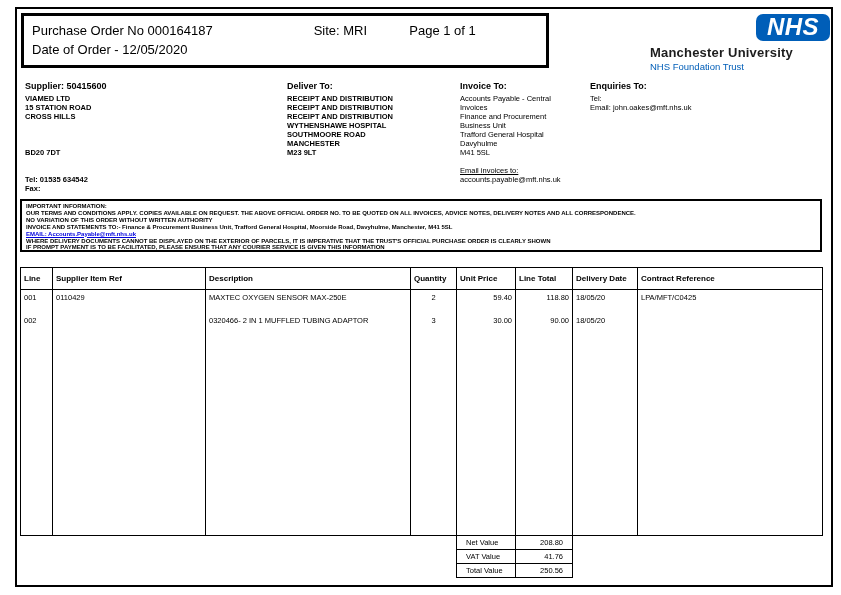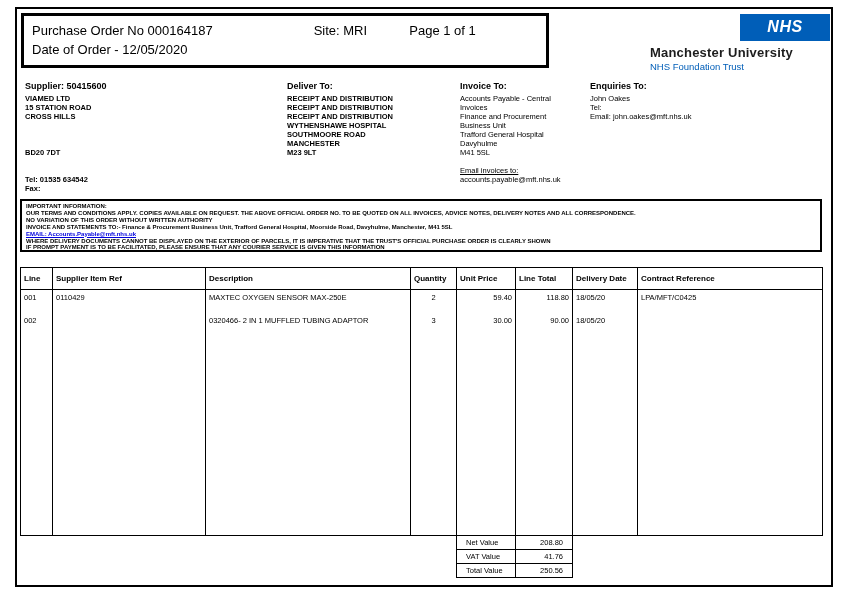--- a/index.html
+++ b/index.html
@@ -11,22 +11,22 @@
 
   
   .po-box { position: absolute; left: 21px; top: 13px; width: 528px; height: 55px;
             border: 3px solid #000; padding: 5px 8px; font-weight: normal; font-size: 13px; line-height: 19px; }
   .po-box .row1 span { display: inline-block; white-space: nowrap; }
   .po-box .seg1 { width: 278px; }
   .po-box .seg2 { width: 92px; }
 
   
   .nhs-block { position: absolute; left: 650px; top: 14px; width: 180px; }
-  .nhs-logo { width: 90px; height: 27px; background: #005EB8; color: #fff; font-weight: bold; font-style: italic;
-              font-size: 16px; text-align: center; line-height: 26px; margin-left: auto; letter-spacing: 0.5px; }
+  .nhs-logo { width: 74px; height: 27px; background: #005EB8; color: #fff; font-weight: bold; font-style: italic;
+              font-size: 24px; text-align: center; line-height: 26px; margin-left: auto; letter-spacing: 0.5px; border-radius: 7px; }
   .trust-name { margin-top: 4px; font-size: 13px; font-weight: bold; color: #1c1c1c; letter-spacing: 0.2px; }
   .trust-sub { font-size: 9.5px; color: #005EB8; margin-top: 1px; }
 
   
   .addr { position: absolute; top: 82px; font-size: 7.5px; line-height: 9px; }
   .addr .title { font-size: 9px; font-weight: bold; margin-bottom: 3px; white-space: nowrap; }
   .addr .line { white-space: nowrap; }
   #supplier { left: 25px; width: 250px; }
   #supplier .line { font-weight: bold; }
   #supplier .postcode { margin-top: 27px; font-weight: bold; }
@@ -110,21 +110,20 @@
     <div class="line">Business Unit</div>
     <div class="line">Trafford General Hospital</div>
     <div class="line">Davyhulme</div>
     <div class="line">M41 5SL</div>
     <div class="line email-label">Email invoices to:</div>
     <div class="line">accounts.payable@mft.nhs.uk</div>
   </div>
 
   <div class="addr" id="enquiries">
     <div class="title">Enquiries To:</div>
-    <div class="line">John Oakes</div>
     <div class="line">Tel:</div>
     <div class="line">Email: john.oakes@mft.nhs.uk</div>
   </div>
 
   <div class="important">
     <div>IMPORTANT INFORMATION:</div>
     <div>OUR TERMS AND CONDITIONS APPLY. COPIES AVAILABLE ON REQUEST. THE ABOVE OFFICIAL ORDER NO. TO BE QUOTED ON ALL INVOICES, ADVICE NOTES, DELIVERY NOTES AND ALL CORRESPONDENCE.</div>
     <div>NO VARIATION OF THIS ORDER WITHOUT WRITTEN AUTHORITY</div>
     <div>INVOICE AND STATEMENTS TO:- Finance &amp; Procurement Business Unit, Trafford General Hospital, Moorside Road, Davyhulme, Manchester, M41 5SL</div>
     <div class="link">EMAIL: Accounts.Payable@mft.nhs.uk</div>

